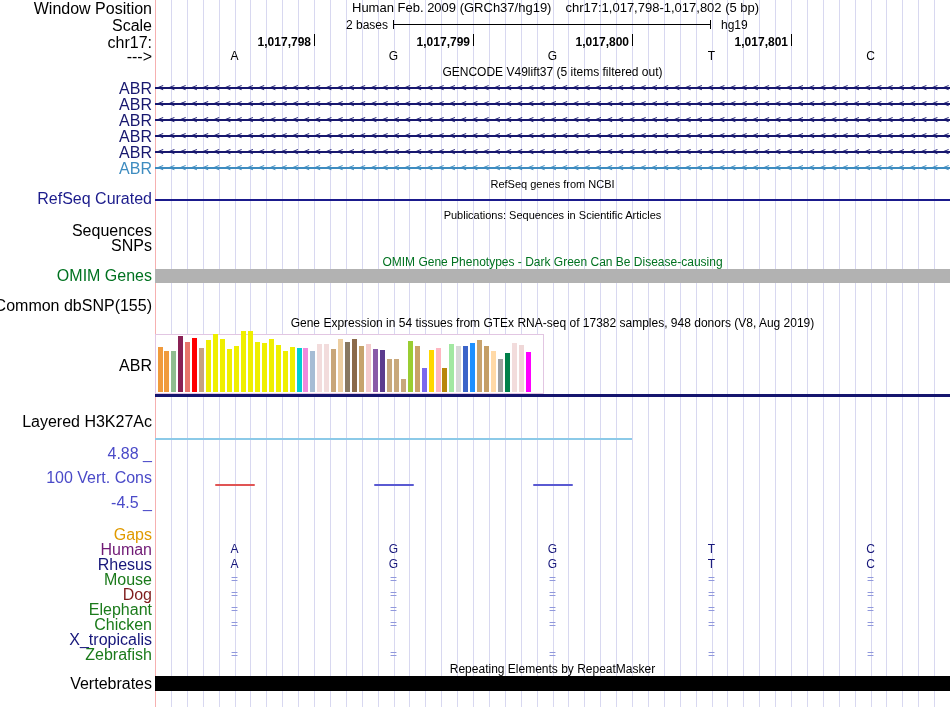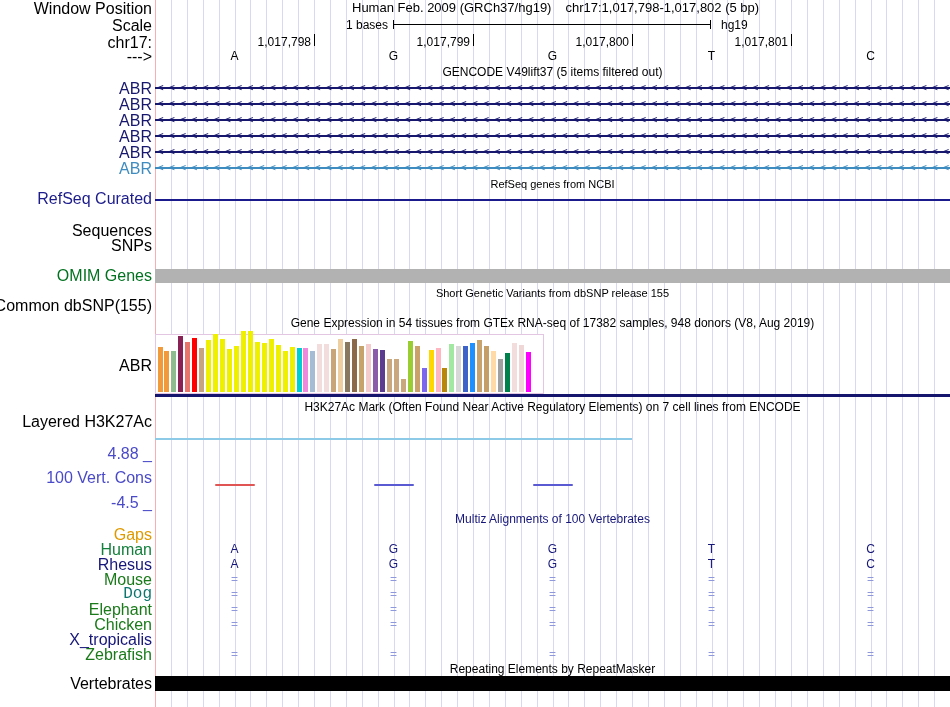--- a/index.html
+++ b/index.html
@@ -11,21 +11,21 @@
   .side-label{position:absolute;right:798px;font-size:16px;line-height:13px;
     white-space:nowrap;text-align:right;}
   .track-title{position:absolute;left:155px;width:795px;text-align:center;
     font-size:12px;line-height:13px;white-space:nowrap;}
   .small{font-size:11px;}
   .hdr-text{position:absolute;font-size:12px;line-height:13px;white-space:nowrap;}
   .main-title{position:absolute;top:1px;left:352px;font-size:13px;line-height:14px;white-space:nowrap;}
   .main-title .gap{display:inline-block;width:14px;}
   .scale-line{position:absolute;top:24px;left:393px;width:318px;height:1px;background:#000;}
   .scale-cap{position:absolute;top:20px;width:1px;height:9px;background:#000;}
-  .coord-num{position:absolute;top:36px;width:80px;text-align:right;font-size:12px;line-height:13px;}
+  .coord-num{position:absolute;top:36px;width:80px;text-align:right;font-size:12px;line-height:13px;font-weight:bold;}
   .coord-tick{position:absolute;top:34px;width:1px;height:12px;background:#000;}
   .base-letter{position:absolute;width:30px;margin-left:-15px;text-align:center;
     font-size:12px;line-height:13px;}
   .gene-row{position:absolute;left:155px;width:795px;height:12px;}
   .gene-line{position:absolute;left:0;right:0;top:5px;height:2px;}
   .gene-arrows{position:absolute;left:2px;right:0;top:0;height:12px;overflow:hidden;
     font-family:"DejaVu Sans Mono",monospace;font-size:11px;line-height:12px;
     letter-spacing:4.6px;white-space:nowrap;}
   .hline{position:absolute;left:155px;}
   .refseq-line{top:199px;width:795px;height:2px;background:#1a1a8c;}
@@ -95,21 +95,21 @@
       <div class="grid-line" style="left: 902px;"></div>
       <div class="grid-line" style="left: 918px;"></div>
       <div class="grid-line" style="left: 934px;"></div>
     </div>
   <div class="boundary"></div>
 
   <div class="side-label" style="top:2px">Window Position</div>
   <div class="main-title"><span>Human Feb. 2009 (GRCh37/hg19)</span><span class="gap"></span><span>chr17:1,017,798-1,017,802 (5 bp)</span></div>
 
   <div class="side-label" style="top:19px">Scale</div>
-  <div class="hdr-text" style="top:19px;left:330px;width:58px;text-align:right">1 bases</div>
+  <div class="hdr-text" style="top:19px;left:330px;width:58px;text-align:right">2 bases</div>
   <div class="scale-line"></div>
   <div class="scale-cap" style="left:393px"></div>
   <div class="scale-cap" style="left:710px"></div>
   <div class="hdr-text" style="top:19px;left:721px">hg19</div>
 
   <div class="side-label" style="top:36px">chr17:</div>
   <div id="coords">
       <div class="coord-num" style="left: 231px;">1,017,798</div>
       <div class="coord-tick" style="left: 314px;"></div>
       <div class="coord-num" style="left: 390px;">1,017,799</div>
@@ -160,27 +160,28 @@
       <div class="gene-row" style="top: 162px;">
         <div class="gene-line" style="background: rgb(62, 140, 192);"></div>
         <div class="gene-arrows" style="color: rgb(62, 140, 192);">&lt;&lt;&lt;&lt;&lt;&lt;&lt;&lt;&lt;&lt;&lt;&lt;&lt;&lt;&lt;&lt;&lt;&lt;&lt;&lt;&lt;&lt;&lt;&lt;&lt;&lt;&lt;&lt;&lt;&lt;&lt;&lt;&lt;&lt;&lt;&lt;&lt;&lt;&lt;&lt;&lt;&lt;&lt;&lt;&lt;&lt;&lt;&lt;&lt;&lt;&lt;&lt;&lt;&lt;&lt;&lt;&lt;&lt;&lt;&lt;&lt;&lt;&lt;&lt;&lt;&lt;&lt;&lt;&lt;&lt;&lt;&lt;</div>
       </div>
     </div>
 
   <div class="track-title small" style="top:178px">RefSeq genes from NCBI</div>
   <div class="side-label" style="top:192px;color:#1c1c8c">RefSeq Curated</div>
   <div class="hline refseq-line abs"></div>
 
+  <div class="track-title small" style="top:209px">Publications: Sequences in Scientific Articles</div>
   <div class="side-label" style="top:224px">Sequences</div>
   <div class="side-label" style="top:239px">SNPs</div>
 
+  <div class="track-title" style="top:256px;color:#007220">OMIM Gene Phenotypes - Dark Green Can Be Disease-causing</div>
   <div class="side-label" style="top:269px;color:#007220">OMIM Genes</div>
   <div class="hline omim-bar abs"></div>
 
-  <div class="track-title small" style="top:287px">Short Genetic Variants from dbSNP release 155</div>
   <div class="side-label" style="top:299px">Common dbSNP(155)</div>
 
   <div class="track-title" style="top:317px">Gene Expression in 54 tissues from GTEx RNA-seq of 17382 samples, 948 donors (V8, Aug 2019)</div>
   <div class="side-label" style="top:359px">ABR</div>
   <div class="gtex-chart" id="gtex-chart">
       <div class="gtex-bar" style="left: 1.5px; height: 45px; bottom: 1px; background: rgb(240, 154, 60);"></div>
       <div class="gtex-bar" style="left: 8.45px; height: 41px; bottom: 1px; background: rgb(240, 154, 60);"></div>
       <div class="gtex-bar" style="left: 15.4px; height: 41px; bottom: 1px; background: rgb(143, 188, 143);"></div>
       <div class="gtex-bar" style="left: 22.35px; height: 56px; bottom: 1px; background: rgb(138, 33, 85);"></div>
       <div class="gtex-bar" style="left: 29.3px; height: 50px; bottom: 1px; background: rgb(232, 117, 107);"></div>
@@ -229,55 +230,53 @@
       <div class="gtex-bar" style="left: 328.15px; height: 46px; bottom: 1px; background: rgb(196, 158, 102);"></div>
       <div class="gtex-bar" style="left: 335.1px; height: 41px; bottom: 1px; background: rgb(255, 217, 166);"></div>
       <div class="gtex-bar" style="left: 342.05px; height: 33px; bottom: 1px; background: rgb(160, 160, 160);"></div>
       <div class="gtex-bar" style="left: 349px; height: 39px; bottom: 1px; background: rgb(0, 128, 74);"></div>
       <div class="gtex-bar" style="left: 355.95px; height: 49px; bottom: 1px; background: rgb(242, 220, 220);"></div>
       <div class="gtex-bar" style="left: 362.9px; height: 47px; bottom: 1px; background: rgb(239, 215, 215);"></div>
       <div class="gtex-bar" style="left: 369.85px; height: 40px; bottom: 1px; background: rgb(255, 0, 255);"></div>
     </div>
   <div class="hline gtex-baseline abs"></div>
 
-  <div class="track-title" style="top:401px">H3K27Ac Mark (Often Found Near Active Regulatory Elements) on 7 cell lines from ENCODE</div>
   <div class="side-label" style="top:415px">Layered H3K27Ac</div>
   <div class="hline h3k-line abs"></div>
 
   <div class="side-label" style="top:447px;color:#4a4ac8">4.88 _</div>
   <div class="side-label" style="top:471px;color:#4a4ac8">100 Vert. Cons</div>
   <div id="cons-ticks">
       <div class="cons-tick" style="left: 214.5px; width: 40px; background: rgb(224, 84, 84);"></div>
       <div class="cons-tick" style="left: 373.5px; width: 40px; background: rgb(90, 90, 210);"></div>
       <div class="cons-tick" style="left: 532.5px; width: 40px; background: rgb(90, 90, 210);"></div>
     </div>
   <div class="side-label" style="top:496px;color:#4a4ac8">-4.5 _</div>
 
-  <div class="track-title" style="top:513px;color:#16167a">Multiz Alignments of 100 Vertebrates</div>
   <div id="multiz-rows">
       <div class="side-label" style="top: 528px; color: rgb(224, 154, 0);">Gaps</div>
-      <div class="side-label" style="top: 543px; color: #15803d; text-align: right;">Human</div>
+      <div class="side-label" style="top: 543px; color: #701a75; text-align: right;">Human</div>
       <div class="multiz-cell" style="left: 234.5px; top: 543px; color: rgb(22, 22, 122);">A</div>
       <div class="multiz-cell" style="left: 393.5px; top: 543px; color: rgb(22, 22, 122);">G</div>
       <div class="multiz-cell" style="left: 552.5px; top: 543px; color: rgb(22, 22, 122);">G</div>
       <div class="multiz-cell" style="left: 711.5px; top: 543px; color: rgb(22, 22, 122);">T</div>
       <div class="multiz-cell" style="left: 870.5px; top: 543px; color: rgb(22, 22, 122);">C</div>
       <div class="side-label" style="top: 558px; color: rgb(22, 22, 122);">Rhesus</div>
       <div class="multiz-cell" style="left: 234.5px; top: 558px; color: rgb(22, 22, 122);">A</div>
       <div class="multiz-cell" style="left: 393.5px; top: 558px; color: rgb(22, 22, 122);">G</div>
       <div class="multiz-cell" style="left: 552.5px; top: 558px; color: rgb(22, 22, 122);">G</div>
       <div class="multiz-cell" style="left: 711.5px; top: 558px; color: rgb(22, 22, 122);">T</div>
       <div class="multiz-cell" style="left: 870.5px; top: 558px; color: rgb(22, 22, 122);">C</div>
       <div class="side-label" style="top: 573px; color: rgb(26, 122, 26);">Mouse</div>
       <div class="multiz-cell" style="left: 234.5px; top: 573px; color: rgb(144, 152, 220);">=</div>
       <div class="multiz-cell" style="left: 393.5px; top: 573px; color: rgb(144, 152, 220);">=</div>
       <div class="multiz-cell" style="left: 552.5px; top: 573px; color: rgb(144, 152, 220);">=</div>
       <div class="multiz-cell" style="left: 711.5px; top: 573px; color: rgb(144, 152, 220);">=</div>
       <div class="multiz-cell" style="left: 870.5px; top: 573px; color: rgb(144, 152, 220);">=</div>
-      <div class="side-label" style="top: 588px; color: #0f766e; font-family: Liberation Mono, monospace;">Dog</div>
+      <div class="side-label" style="top: 588px; color: #7f1d1d;">Dog</div>
       <div class="multiz-cell" style="left: 234.5px; top: 588px; color: rgb(144, 152, 220);">=</div>
       <div class="multiz-cell" style="left: 393.5px; top: 588px; color: rgb(144, 152, 220);">=</div>
       <div class="multiz-cell" style="left: 552.5px; top: 588px; color: rgb(144, 152, 220);">=</div>
       <div class="multiz-cell" style="left: 711.5px; top: 588px; color: rgb(144, 152, 220);">=</div>
       <div class="multiz-cell" style="left: 870.5px; top: 588px; color: rgb(144, 152, 220);">=</div>
       <div class="side-label" style="top: 603px; color: rgb(26, 122, 26);">Elephant</div>
       <div class="multiz-cell" style="left: 234.5px; top: 603px; color: rgb(144, 152, 220);">=</div>
       <div class="multiz-cell" style="left: 393.5px; top: 603px; color: rgb(144, 152, 220);">=</div>
       <div class="multiz-cell" style="left: 552.5px; top: 603px; color: rgb(144, 152, 220);">=</div>
       <div class="multiz-cell" style="left: 711.5px; top: 603px; color: rgb(144, 152, 220);">=</div>

